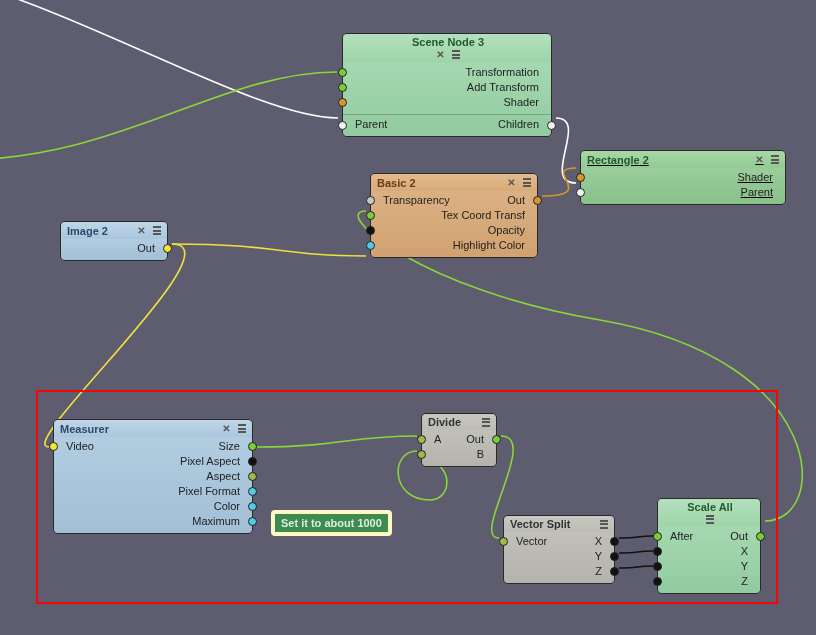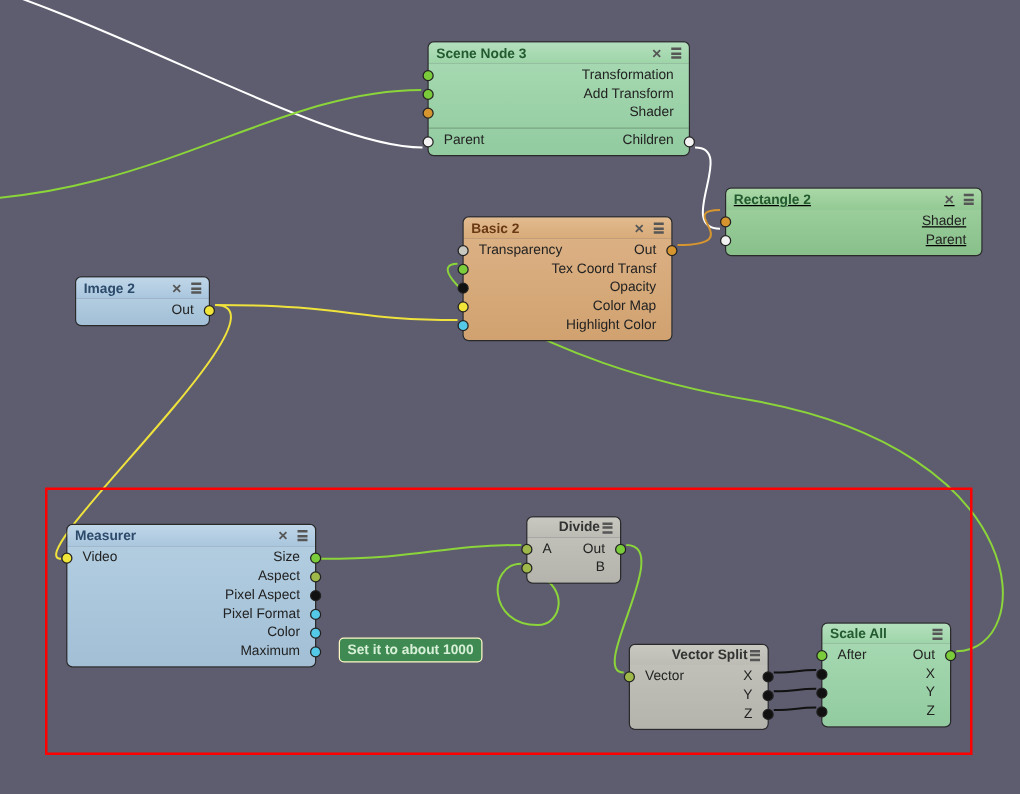--- a/index.html
+++ b/index.html
@@ -90,37 +90,37 @@
   .c-yellow { background: #f2e53a; }
   .c-amber  { background: #d6952e; }
   .c-cyan   { background: #55c9e8; }
   .c-black  { background: #111; }
   .c-olive  { background: #9fb84a; }
 
   
   .n-blue   .node-header { background: linear-gradient(#c0d6e8,#a9c6de); color: #2c4a6a; }
   .n-blue   .node-body   { background: linear-gradient(#b2cde0,#a2bfd6); }
 
-  .n-green  .node-header { background: linear-gradient(#b3e0bc,#9ed4a8); color: #235a2f; }
+  .n-green  .node-header { background: linear-gradient(#b3e0bc,#9ed4a8); color: #235a2f; flex-direction: column; }
   .n-green  .node-body   { background: linear-gradient(#a5d8b0,#92cba0); }
 
   .n-green2 .node-header { background: linear-gradient(#a9d8a6,#93c994); color: #235a2f; }
   .n-green2 .node-body   { background: linear-gradient(#9acd9a,#88c08a); }
 
   .n-orange .node-header { background: linear-gradient(#e2bb8f,#d8aa78); color: #6a3a14; }
   .n-orange .node-body   { background: linear-gradient(#dbb083,#d1a270); }
 
-  .n-gray   .node-header { background: linear-gradient(#c8c8c0,#bcbcb4); color: #333; text-align: right; }
+  .n-gray   .node-header { background: linear-gradient(#c8c8c0,#bcbcb4); color: #333; }
   .n-gray   .node-body   { background: linear-gradient(#c0c0b8,#b4b4ac); }
 
   .annotation {
     position: absolute;
     background: #3f8a52;
     color: #d8f0d8;
-    border: 1px solid #fef9c3;
+    border: 4px solid #fef9c3;
     border-radius: 4px;
     padding: 3px 6px;
     font-size: 11px;
     font-weight: bold;
     z-index: 3;
   }
   .selection-rect {
     position: absolute;
     border: 2px solid #ff0000;
     z-index: 1;
@@ -261,24 +261,20 @@
     </div>
     <div class="row left">
       <span class="port l c-green"></span>
       <span>Tex Coord Transf</span>
     </div>
     <div class="row left">
       <span class="port l c-black"></span>
       <span>Opacity</span>
     </div>
     <div class="row left">
-      <span class="port l c-yellow"></span>
-      <span>Color Map</span>
-    </div>
-    <div class="row left">
       <span class="port l c-cyan"></span>
       <span>Highlight Color</span>
     </div>
   </div>
 </div>
 
 <div class="node n-blue" style="left:53px; top:419px; width:200px;">
   <div class="node-header">
     <span class="title">Measurer</span>
     <div class="node-icons">
@@ -291,26 +287,26 @@
     </div>
   </div>
   <div class="node-body">
     <div class="row dual">
       <span class="port l c-yellow"></span>
       <span>Video</span>
       <span>Size</span>
       <span class="port r c-green"></span>
     </div>
     <div class="row right">
+      <span>Pixel Aspect</span>
+      <span class="port r c-black"></span>
+    </div>
+    <div class="row right">
       <span>Aspect</span>
       <span class="port r c-olive"></span>
-    </div>
-    <div class="row right">
-      <span>Pixel Aspect</span>
-      <span class="port r c-black"></span>
     </div>
     <div class="row right">
       <span>Pixel Format</span>
       <span class="port r c-cyan"></span>
     </div>
     <div class="row right">
       <span>Color</span>
       <span class="port r c-cyan"></span>
     </div>
     <div class="row right">

